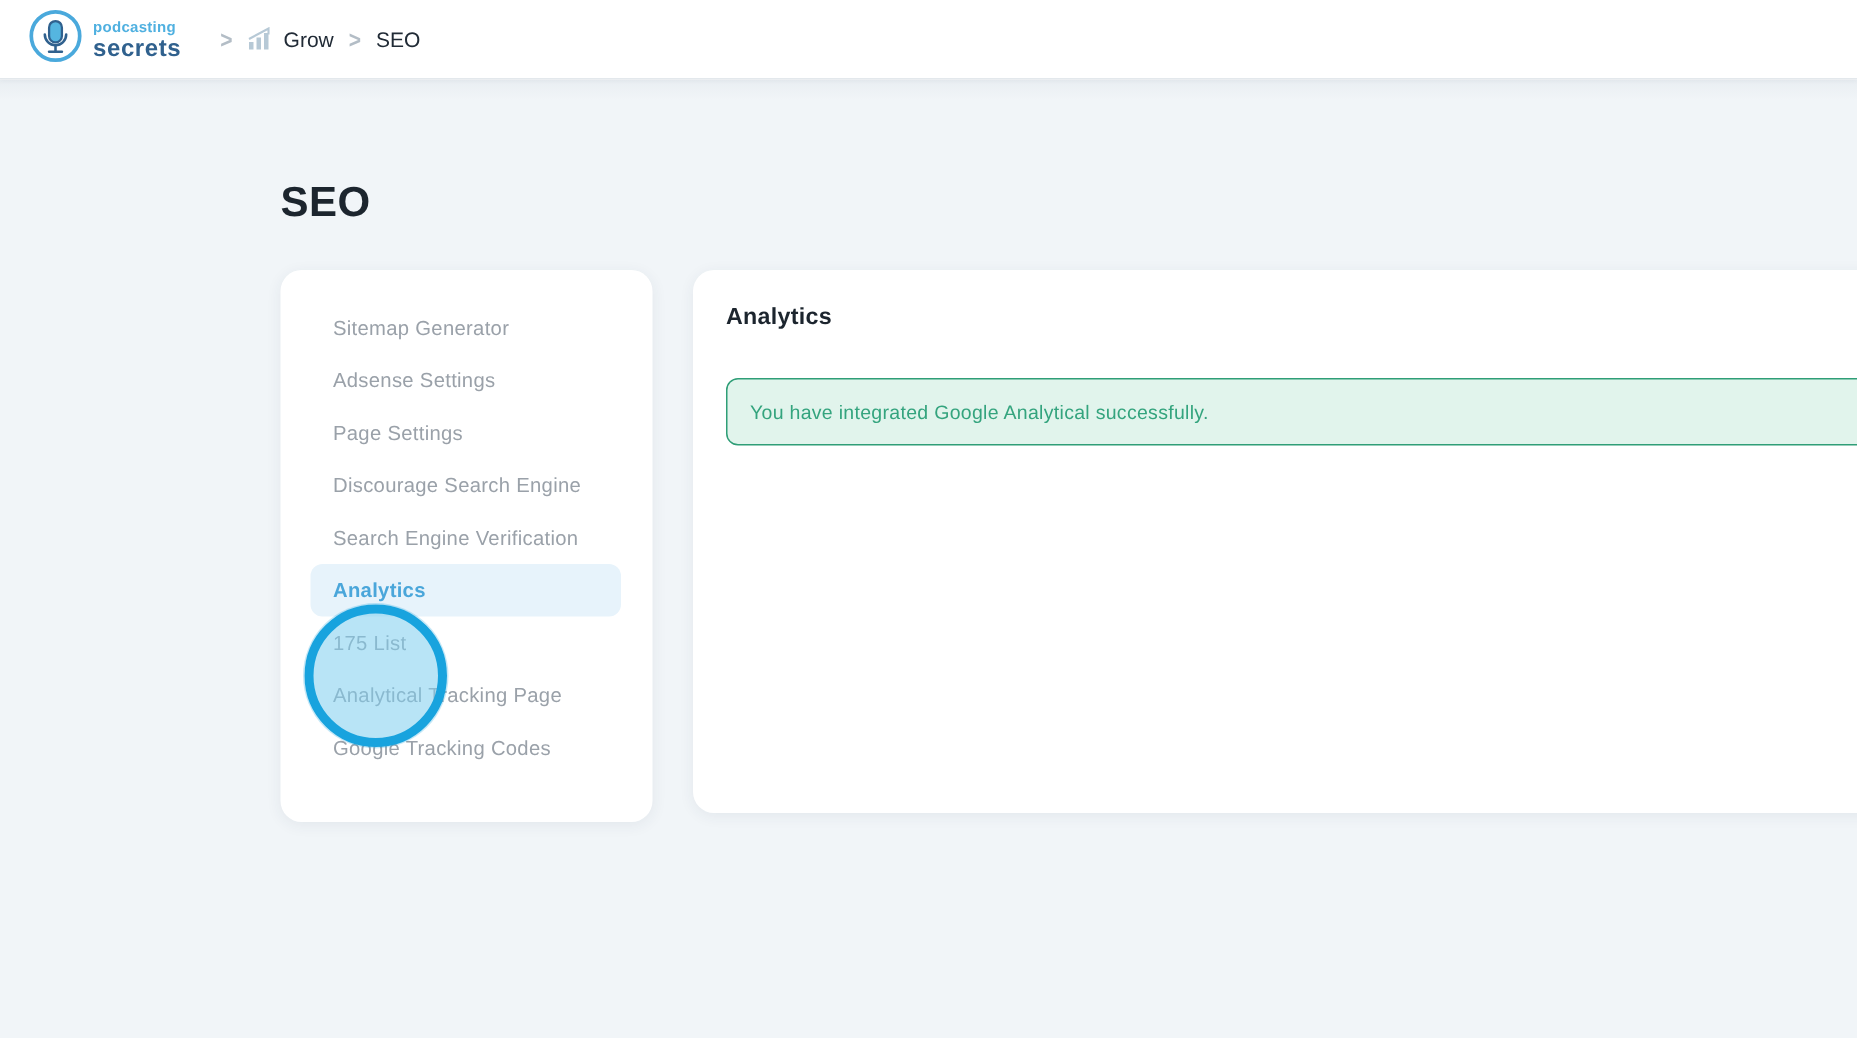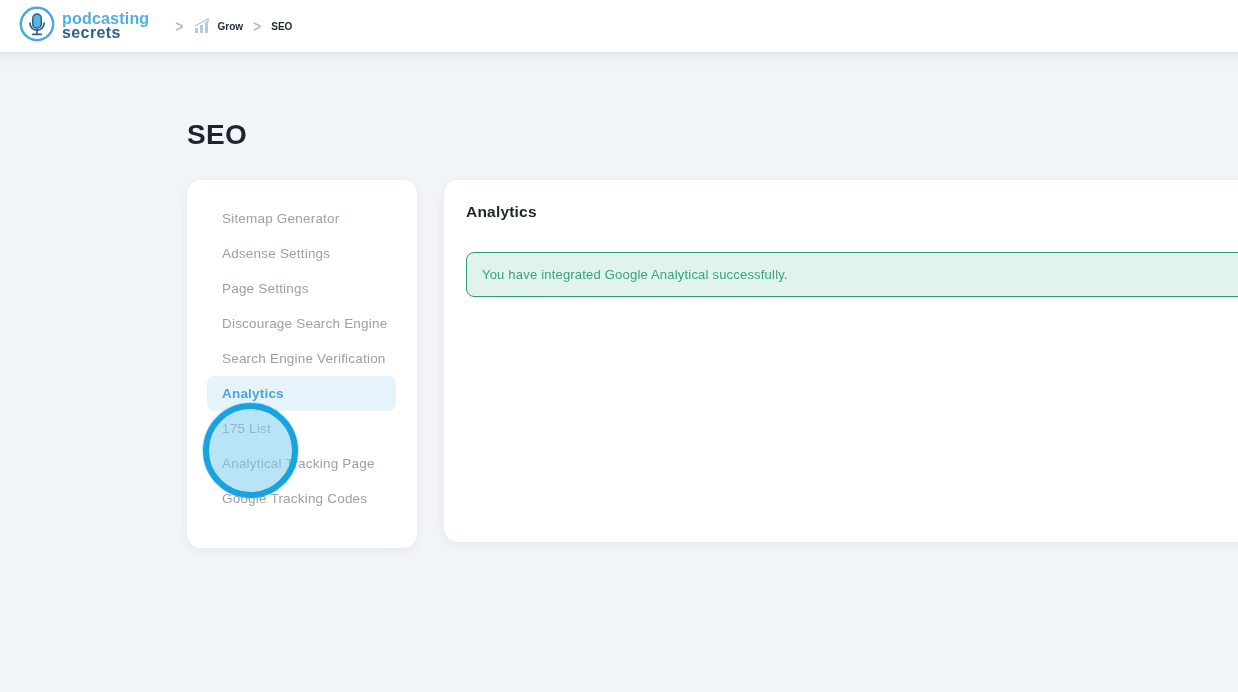--- a/index.html
+++ b/index.html
@@ -17,25 +17,25 @@
     border-bottom: 1px solid #e3e8ec;
     box-shadow: 0 1px 3px rgba(30,50,70,0.05);
     display: flex;
     align-items: center;
     padding: 0 18px;
     z-index: 5;
   }
   .logo { display: flex; align-items: center; gap: 6px; cursor: pointer; }
   .logo-mark { width: 38px; height: 38px; }
   .wordmark { display: flex; flex-direction: column; line-height: 14px; }
-  .wordmark .l1 { color: #4fb0e0; font-size: 16px; font-weight: 600; letter-spacing: .2px; }
+  .wordmark .l1 { color: #4fb0e0; font-size: 10px; font-weight: 600; letter-spacing: .2px; }
   .wordmark .l2 { color: #30618e; font-size: 16px; font-weight: 700; letter-spacing: .4px; }
   .crumbs { display: flex; align-items: center; margin-left: 26px; gap: 10px; }
   .crumb-sep { color: #b3bdc6; font-size: 14px; font-weight: 600; transform: scaleY(1.15); }
-  .crumb { display: flex; align-items: center; gap: 6px; color: #212b36; font-size: 10px; font-weight: 700; cursor: pointer; text-align: right; }
+  .crumb { display: flex; align-items: center; gap: 6px; color: #212b36; font-size: 14px; font-weight: 400; cursor: pointer; text-align: right; }
   .crumb svg { display: block; }
 
   
   .content {
     position: relative;
     padding: 0 0 0 187px;
     background: linear-gradient(#e9eef2, #f1f5f8 14px);
     height: 639px;
   }
   .page-title {
@@ -51,21 +51,21 @@
     margin-top: 29px;
     width: 1320px; 
   }
   .card {
     background: #ffffff;
     border-radius: 14px;
     box-shadow: 0 2px 10px rgba(40,60,80,0.07);
   }
   
   .side-card {
-    width: 230px;
+    width: 248px;
     min-height: 362px;
     padding: 21px 0 32px 0;
     flex-shrink: 0;
   }
   .side-item {
     height: 35px;
     margin: 0 21px 0 20px;
     padding-left: 15px;
     display: flex;
     align-items: center;

